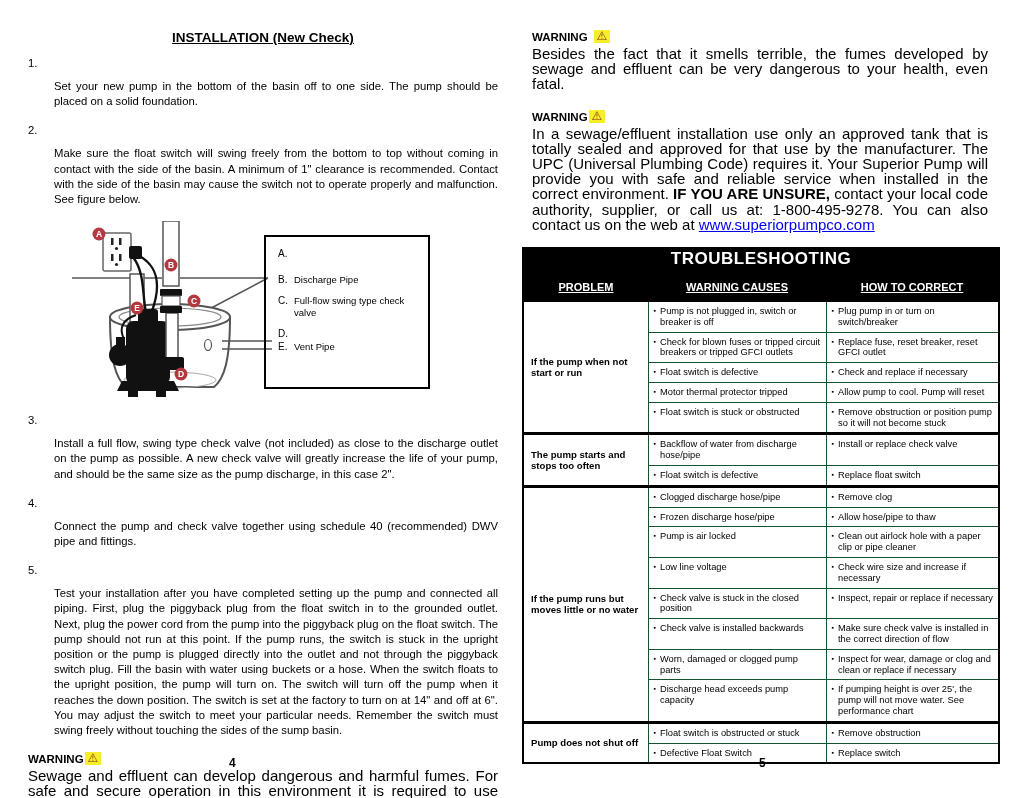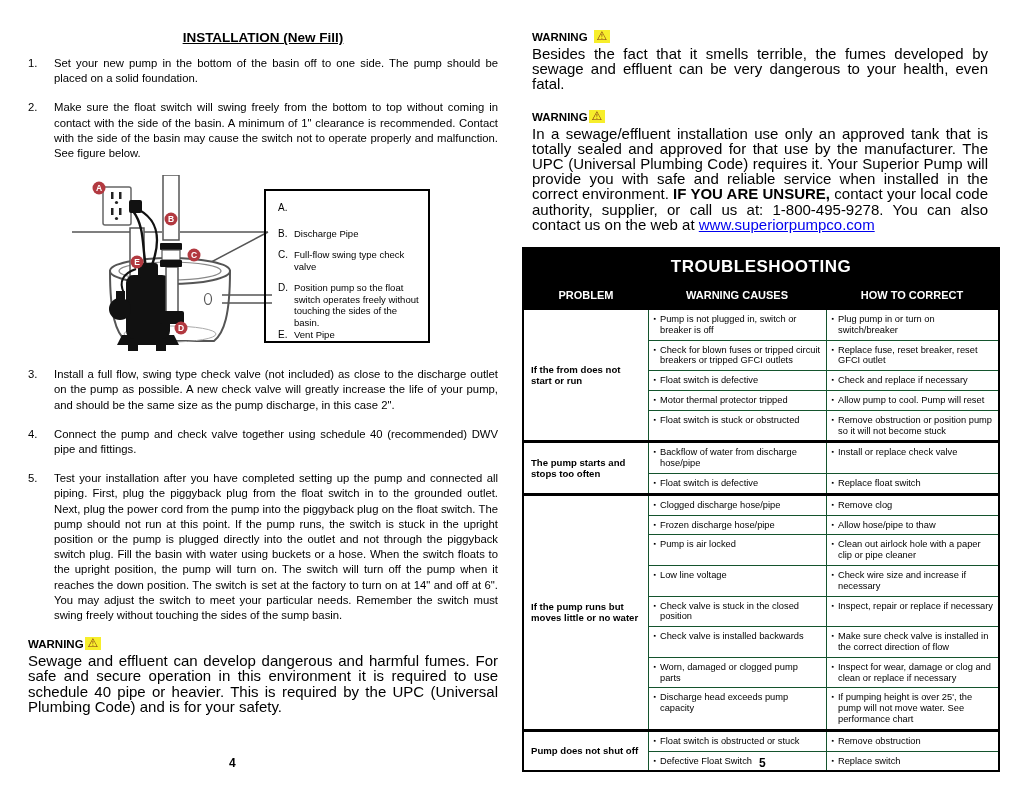--- a/index.html
+++ b/index.html
@@ -7,21 +7,21 @@
        font-family:"Liberation Sans","DejaVu Sans",sans-serif;color:#000;}
 
   .page-left{position:absolute;left:28px;top:30px;width:470px;}
   .page-right{position:absolute;left:532px;top:30px;width:456px;}
 
   .doc-title{text-align:center;font-weight:bold;text-decoration:underline;
              font-size:13.5px;margin-bottom:11px;}
 
   .step{display:flex;margin-bottom:14px;font-size:11.3px;line-height:15.2px;}
   .step-num{width:26px;flex-shrink:0;}
-  .step-text{flex:1;text-align:justify;}
+  .step-text{flex:1;text-align:justify;margin-top:23px;}
 
   .figure-wrap{position:relative;height:182px;margin:2px 0 10px 0;}
   .figure-svg{position:absolute;left:42px;top:0;}
   .legend-box{position:absolute;left:236px;top:14px;width:166px;height:154px;
               border:2px solid #000;box-sizing:border-box;padding:11px 5px 5px 12px;
               font-size:9.5px;line-height:11.5px;}
   .legend-item{display:flex;}
   .legend-key{width:16px;flex-shrink:0;font-size:10px;}
   .legend-text{flex:1;}
   .lg-0{margin-bottom:14px;} .lg-1{margin-bottom:10px;} .lg-2{margin-bottom:10px;}
@@ -33,38 +33,38 @@
   .gap6{width:6px;display:inline-block;} .gap1{width:1px;display:inline-block;}
   .warn-para{font-size:15px;line-height:15.2px;text-align:justify;}
   .mb18{margin-bottom:18px;} .mb17{margin-bottom:15px;}
   .bold-inline{font-weight:bold;}
   a.weblink{color:#0000ee;text-decoration:underline;cursor:pointer;}
 
   .ts-table{border-collapse:collapse;width:476px;margin-left:-10px;margin-top:13px;
             border:2.5px solid #000;table-layout:fixed;}
   .ts-table col.c1{width:125px;} .ts-table col.c2{width:178px;} .ts-table col.c3{width:173px;}
   .ts-title{background:#000;color:#fff;font-size:17px;font-weight:bold;text-align:center;
-            padding:8px 0 7px 0;letter-spacing:0.5px;}
+            padding:0 0 7px 0;letter-spacing:0.5px;}
   .ts-head th{background:#000;color:#fff;font-size:11px;font-weight:bold;text-align:center;
-              padding:5px 0 6px 0;}
+              padding:5px 0 6px 0;text-decoration:underline;}
   .ts-table tbody{border-top:3px solid #000;}
   .ts-table td{border:1px solid #14532d;vertical-align:top;font-size:9.3px;line-height:10.8px;
                padding:4px 5px;}
   td.problem{font-weight:bold;vertical-align:middle;font-size:9.6px;line-height:11.5px;
              padding:4px 7px;text-align:left;}
   .cellflex{display:flex;}
   .blt{flex-shrink:0;font-size:7px;line-height:10.5px;margin-right:4px;}
   .pagenum{position:absolute;top:756px;font-weight:bold;font-size:12px;}
   .pn-left{left:229px;} .pn-right{left:759px;}
 </style>
 </head>
 <body>
 
 <div class="page-left">
-  <div class="doc-title">INSTALLATION (New Fill)</div>
+  <div class="doc-title">INSTALLATION (New Check)</div>
 
   <div>
       <div class="step">
         <div class="step-num">1.</div>
         <div class="step-text">Set your new pump in the bottom of the basin off to one side.  The pump should be placed on a solid foundation.</div>
       </div>
       <div class="step">
         <div class="step-num">2.</div>
         <div class="step-text">Make sure the float switch will swing freely from the bottom to top without coming in contact with the side of the basin.  A minimum of 1" clearance is recommended.  Contact with the side of the basin may cause the switch not to operate properly and malfunction.  See figure below.</div>
       </div>
@@ -147,21 +147,20 @@
         <div class="legend-item lg-1">
           <span class="legend-key">B.</span>
           <span class="legend-text">Discharge Pipe</span>
         </div>
         <div class="legend-item lg-2">
           <span class="legend-key">C.</span>
           <span class="legend-text"> Full-flow swing type check valve</span>
         </div>
         <div class="legend-item lg-3">
           <span class="legend-key">D.</span>
-          <span class="legend-text">Position pump so the float switch operates freely without touching the sides of the basin.</span>
         </div>
         <div class="legend-item lg-4">
           <span class="legend-key">E.</span>
           <span class="legend-text">Vent Pipe</span>
         </div>
       </div>
   </div>
 
   <div>
       <div class="step">
@@ -212,21 +211,21 @@
           <th class="ts-title" colspan="3">TROUBLESHOOTING</th>
         </tr>
       <tr class="ts-head">
         <th>PROBLEM</th>
         <th>WARNING CAUSES</th>
         <th>HOW TO CORRECT</th>
       </tr>
     </thead>
   <tbody>
         <tr>
-          <td class="problem" rowspan="5">If the from does not start or run</td>
+          <td class="problem" rowspan="5">If the pump when not start or run</td>
           <td>
             <div class="cellflex">
               <span class="blt">▪</span>
               <span>Pump is not plugged in, switch or breaker is off</span>
             </div>
           </td>
           <td>
             <div class="cellflex">
               <span class="blt">▪</span>
               <span>Plug pump in or turn on switch/breaker</span>

